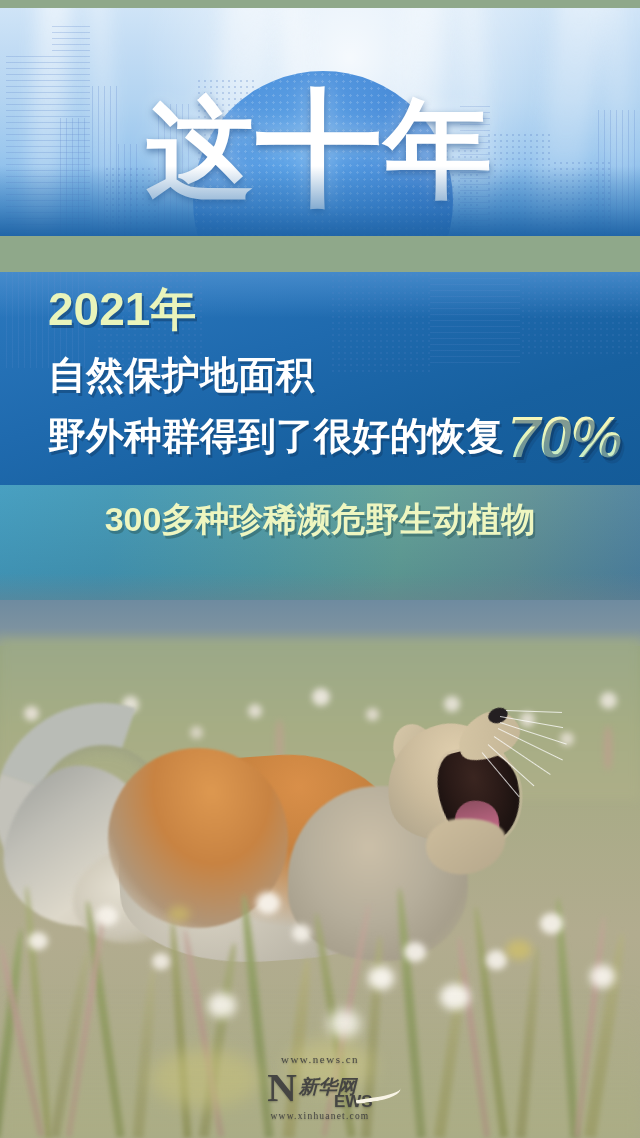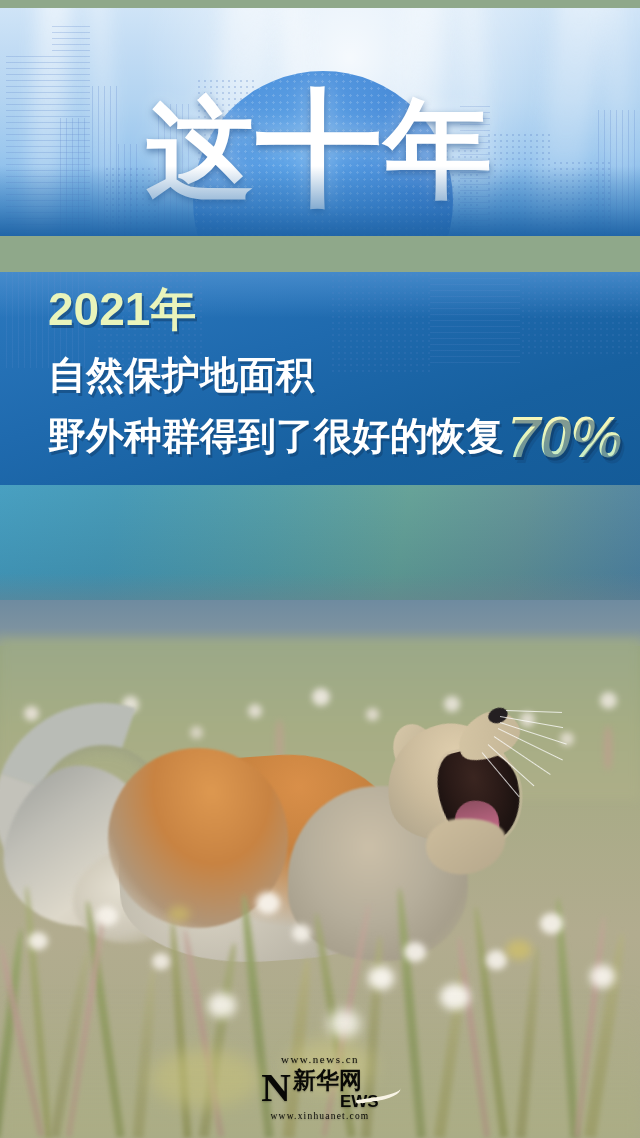--- a/index.html
+++ b/index.html
@@ -238,27 +238,27 @@
 
   .grass-front{position:absolute;left:0;bottom:0;width:640px;height:330px;pointer-events:none;}
   .blade{position:absolute;bottom:0;border-radius:45% 45% 0 0;filter:blur(2.5px);}
   .blur-bottom{position:absolute;left:0;bottom:0;width:640px;height:150px;
      background:linear-gradient(to bottom,rgba(170,175,130,0),rgba(176,178,128,.35));
      filter:blur(6px);}
 
   
   .watermark{
     position:absolute;left:50%;transform:translateX(-50%);
-    top:1053px;width:190px;text-align:center;color:#000000;
+    top:1053px;width:190px;text-align:center;color:#404040;
     opacity:.95;text-shadow:0 1px 2px rgba(0,0,0,.25);
   }
   .wm-top{font-size:11px;letter-spacing:1.5px;font-family:"Liberation Serif","DejaVu Serif",serif;}
   .wm-mid{display:flex;align-items:center;justify-content:center;gap:2px;margin:1px 0;}
   .wm-n{font-size:41px;font-weight:bold;line-height:.9;font-family:"Liberation Serif","DejaVu Serif",serif;}
-  .wm-cn{font-size:23px;font-weight:bold;letter-spacing:0px;line-height:1;align-self:flex-start;margin-top:3px;}
+  .wm-cn{font-size:19px;font-weight:bold;letter-spacing:0px;line-height:1;align-self:flex-start;margin-top:11px;font-style:italic;}
   .wm-news{font-size:17px;font-weight:bold;letter-spacing:0px;line-height:.9;margin-left:-24px;margin-top:28px;}
   .wm-swoosh{position:absolute;right:14px;top:32px;width:46px;height:16px;
      border-bottom:4px solid #fdf8ec;border-radius:0 0 60% 10%;transform:rotate(-8deg);}
   .wm-bot{font-size:9.5px;letter-spacing:1.2px;margin-top:2px;font-family:"Liberation Serif","DejaVu Serif",serif;}
 </style>
 </head>
 <body>
 
 <div class="poster">
 
@@ -312,20 +312,21 @@
   <div class="panel2">
     <div class="panel2-fade"></div>
   </div>
 
   <div class="stat-year">2021年</div>
   <div class="stat-l1">自然保护地面积</div>
   <div class="stat-l2">
     <span>野外种群得到了很好的恢复</span><span class="pct">70%</span>
   </div>
 
+  <div class="note-l1">300多种珍稀濒危野生动植物</div>
 
   <div class="photo">
     <div class="photo-sky"></div>
     <div class="meadow-far"></div>
 
     <div class="dab" style="left:24px;top:106px;width:15px;height:15px;background:#efe7e0;opacity:.85;filter:blur(3px);"></div>
     <div class="dab" style="left:122px;top:96px;width:17px;height:17px;background:#f2ece6;opacity:.8;filter:blur(3px);"></div>
     <div class="dab" style="left:248px;top:104px;width:14px;height:14px;background:#f0e9e2;opacity:.8;filter:blur(3px);"></div>
     <div class="dab" style="left:312px;top:88px;width:18px;height:18px;background:#f4eee8;opacity:.85;filter:blur(3px);"></div>
     <div class="dab" style="left:366px;top:108px;width:13px;height:13px;background:#eee6de;opacity:.8;filter:blur(3px);"></div>

